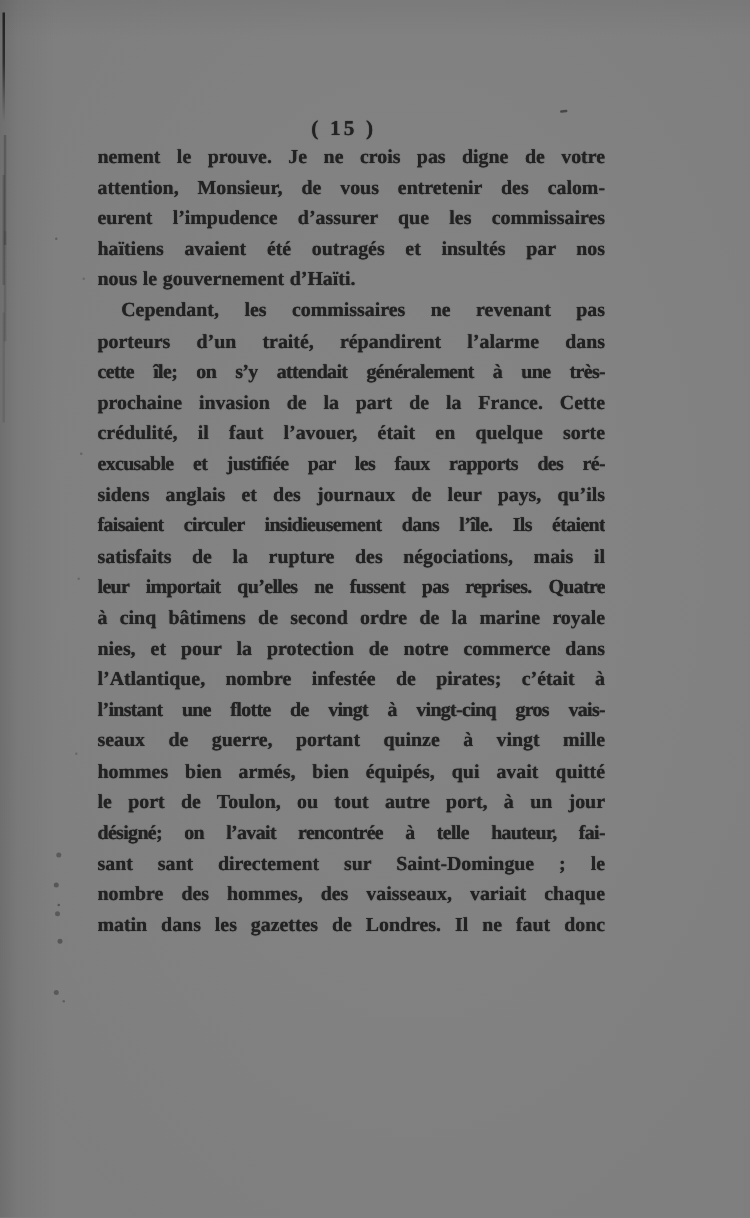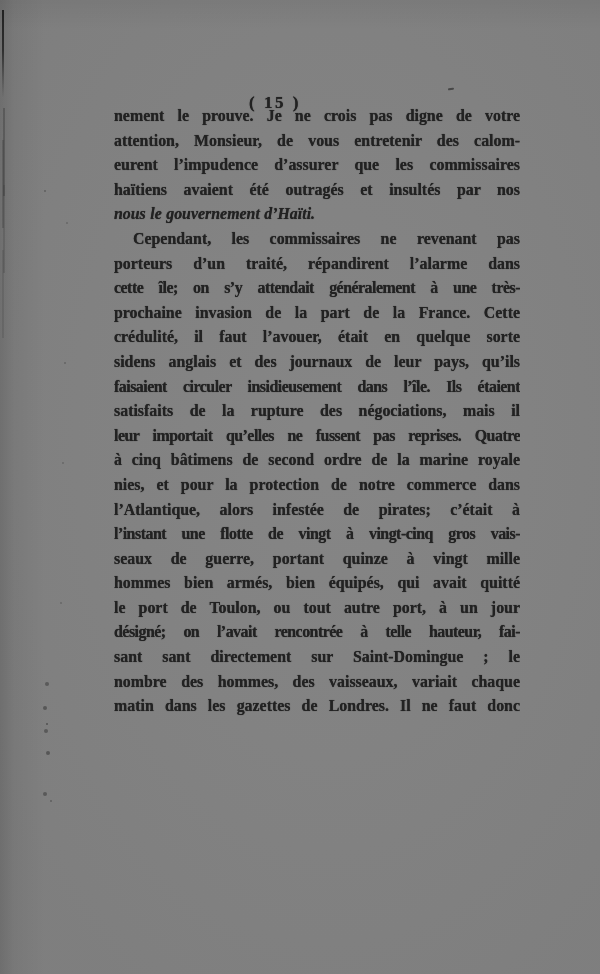--- a/index.html
+++ b/index.html
@@ -85,39 +85,38 @@
     text-align: center;
     transform: translateX(-6px);
     font-size: 17px;
     font-weight: bold;
     letter-spacing: 2.5px;
     color: var(--ink);
     text-shadow: 0 0 0.8px rgba(25,25,25,0.9);
   }
   .text-block {
     position: absolute;
-    top: 104px;
+    top: 114px;
     left: 78px;
     width: 406px;
-    margin-left: 36px;
   }
   .line {
     font-size: 15.9px;
     line-height: 24.6px;
     height: 24.6px;
     overflow: hidden;
     font-weight: bold;
     color: var(--ink);
     text-align: justify;
     text-align-last: justify;
     word-spacing: 0.5px;
     text-shadow: 0 0 0.8px rgba(25,25,25,0.9);
   }
   .line.indent { padding-left: 19px; }
-  .line.short-last { text-align-last: left; font-style: italic; }
+  .line.short-last { text-align-last: left; }
   .line.tight { letter-spacing: -0.5px; word-spacing: -1.2px; }
 </style>
 </head>
 <body>
 
 <div class="vignette"></div>
 <div class="spine-line"></div>
 <div class="header-speck"></div>
 <div class="margin-specks"></div>
 
@@ -127,27 +126,28 @@
     <div class="line">nement le prouve. Je ne crois pas digne de votre</div>
     <div class="line">attention, Monsieur, de vous entretenir des calom-</div>
     <div class="line">eurent l’impudence d’assurer que les commissaires</div>
     <div class="line">haïtiens avaient été outragés et insultés par nos</div>
     <div class="line short-last">nous le gouvernement d’Haïti.</div>
     <div class="line indent">Cependant, les commissaires ne revenant pas</div>
     <div class="line">porteurs d’un traité, répandirent l’alarme dans</div>
     <div class="line tight">cette île; on s’y attendait généralement à une très-</div>
     <div class="line">prochaine invasion de la part de la France. Cette</div>
     <div class="line">crédulité, il faut l’avouer, était en quelque sorte</div>
+    <div class="line tight">excusable et justifiée par les faux rapports des ré-</div>
     <div class="line">sidens anglais et des journaux de leur pays, qu’ils</div>
     <div class="line tight">faisaient circuler insidieusement dans l’île. Ils étaient</div>
     <div class="line">satisfaits de la rupture des négociations, mais il</div>
     <div class="line tight">leur importait qu’elles ne fussent pas reprises. Quatre</div>
     <div class="line">à cinq bâtimens de second ordre de la marine royale</div>
     <div class="line">nies, et pour la protection de notre commerce dans</div>
-    <div class="line">l’Atlantique, alors infestée de pirates; c’était à</div>
+    <div class="line">l’Atlantique, nombre infestée de pirates; c’était à</div>
     <div class="line tight">l’instant une flotte de vingt à vingt-cinq gros vais-</div>
     <div class="line">seaux de guerre, portant quinze à vingt mille</div>
     <div class="line">hommes bien armés, bien équipés, qui avait quitté</div>
     <div class="line">le port de Toulon, ou tout autre port, à un jour</div>
     <div class="line tight">désigné; on l’avait rencontrée à telle hauteur, fai-</div>
     <div class="line">sant sant directement sur Saint-Domingue ; le</div>
     <div class="line">nombre des hommes, des vaisseaux, variait chaque</div>
     <div class="line">matin dans les gazettes de Londres. Il ne faut donc</div>
   </div>
 

